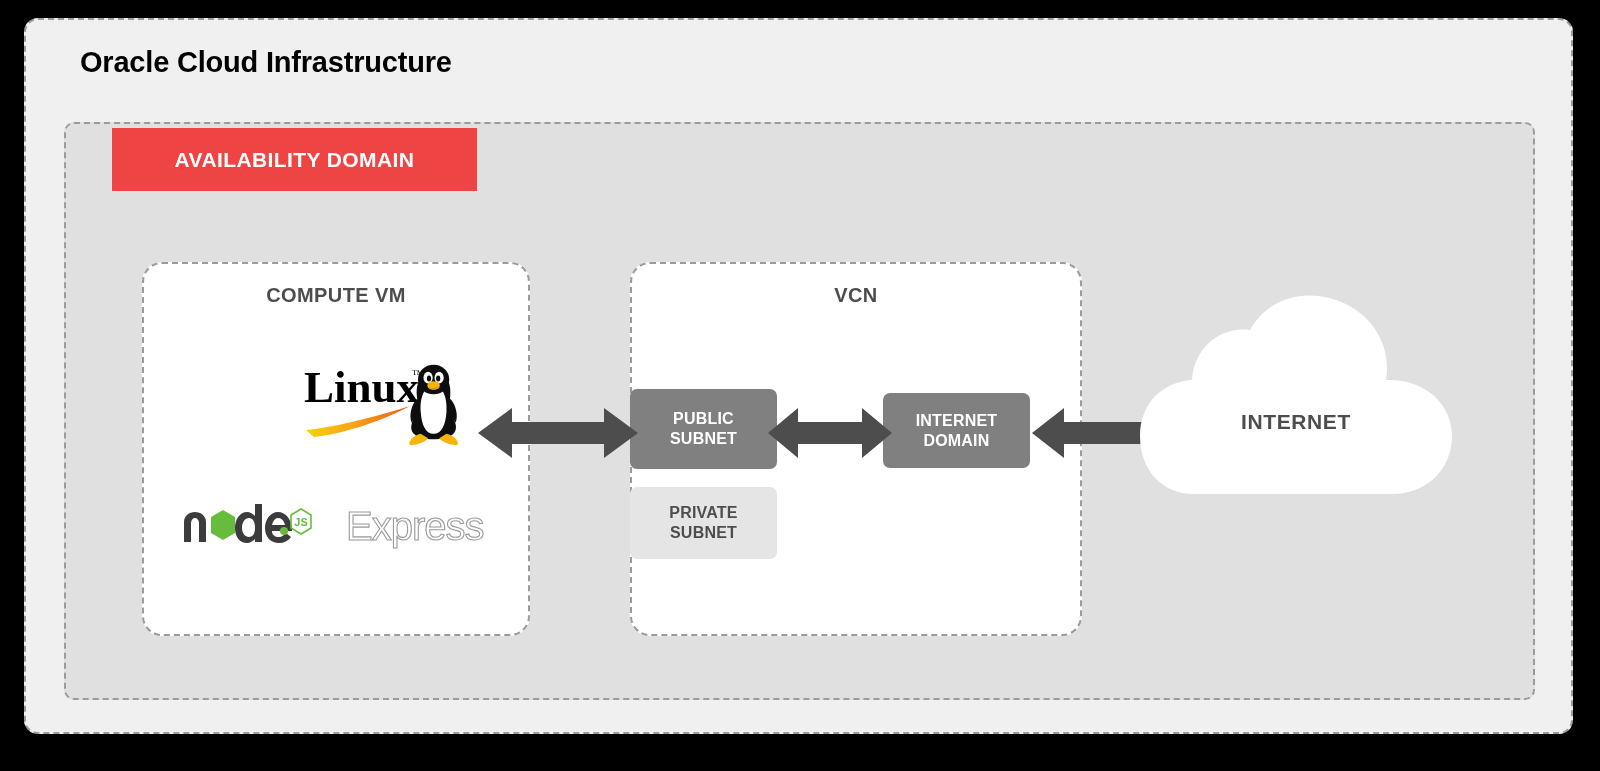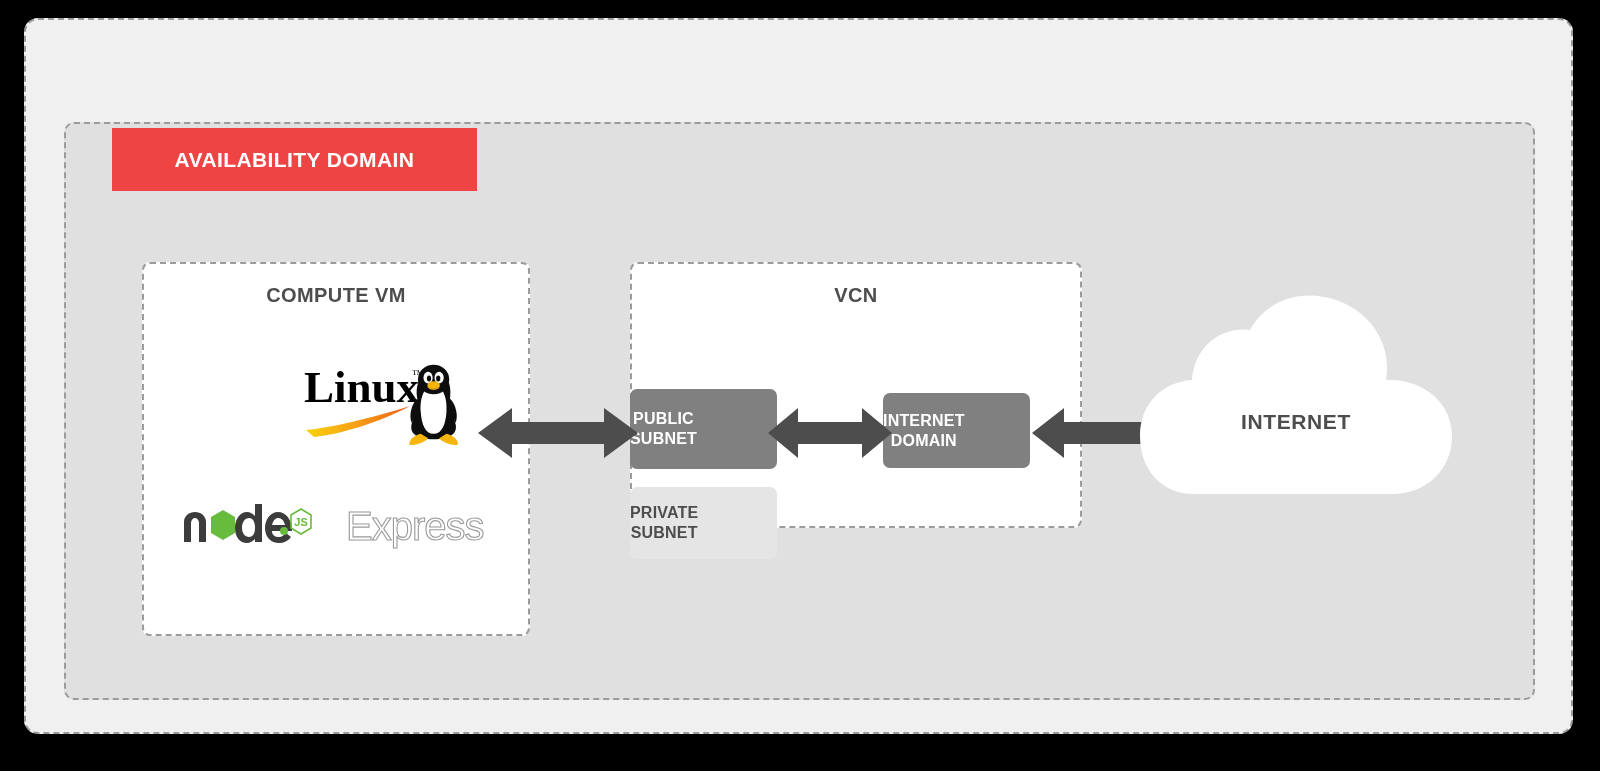--- a/index.html
+++ b/index.html
@@ -75,21 +75,21 @@
     font-size: 21px;
     font-weight: bold;
     letter-spacing: 0.4px;
   }
 
   
   .zone {
     position: absolute;
     background: #ffffff;
     border: 2px dashed #9b9b9b;
-    border-radius: 8px;
+    border-radius: 20px;
     box-sizing: border-box;
   }
   .zone-title {
     position: absolute;
     left: 0; right: 0;
     top: 20px;
     text-align: center;
     font-size: 20px;
     font-weight: bold;
     color: #4d4d4d;
@@ -99,21 +99,21 @@
   .zone-compute {
     left: 116px;
     top: 242px;
     width: 388px;
     height: 374px;
   }
   .zone-vcn {
     left: 604px;
     top: 242px;
     width: 452px;
-    height: 266px;
+    height: 374px;
   }
 
   
   .linux-logo {
     position: absolute;
     left: 158px;
     top: 90px;
     width: 170px;
     height: 92px;
   }
@@ -134,21 +134,21 @@
     height: 48px;
   }
 
   
   .net-box {
     position: absolute;
     border-radius: 7px;
     box-sizing: border-box;
     display: flex;
     align-items: center;
-    justify-content: flex-start;
+    justify-content: center;
     text-align: center;
     font-size: 16px;
     font-weight: bold;
     line-height: 1.25;
     letter-spacing: 0.2px;
   }
   .net-box.dark {
     background: #808080;
     color: #ffffff;
   }
@@ -190,20 +190,21 @@
     letter-spacing: 0.6px;
   }
 </style>
 </head>
 <body>
 
 <div id="stage">
 
   <div class="oci-panel">
 
+    <div class="oci-title">Oracle Cloud Infrastructure</div>
 
     <div class="ad-container">
       <div class="ad-banner">AVAILABILITY DOMAIN</div>
     </div>
 
     <div class="zone zone-compute">
       <div class="zone-title">COMPUTE VM</div>
 
       <svg class="linux-logo" viewBox="0 0 170 92">
         <text x="2" y="48" font-family="'Liberation Serif', serif" font-size="45" font-weight="bold" fill="#000000">Linux</text>

